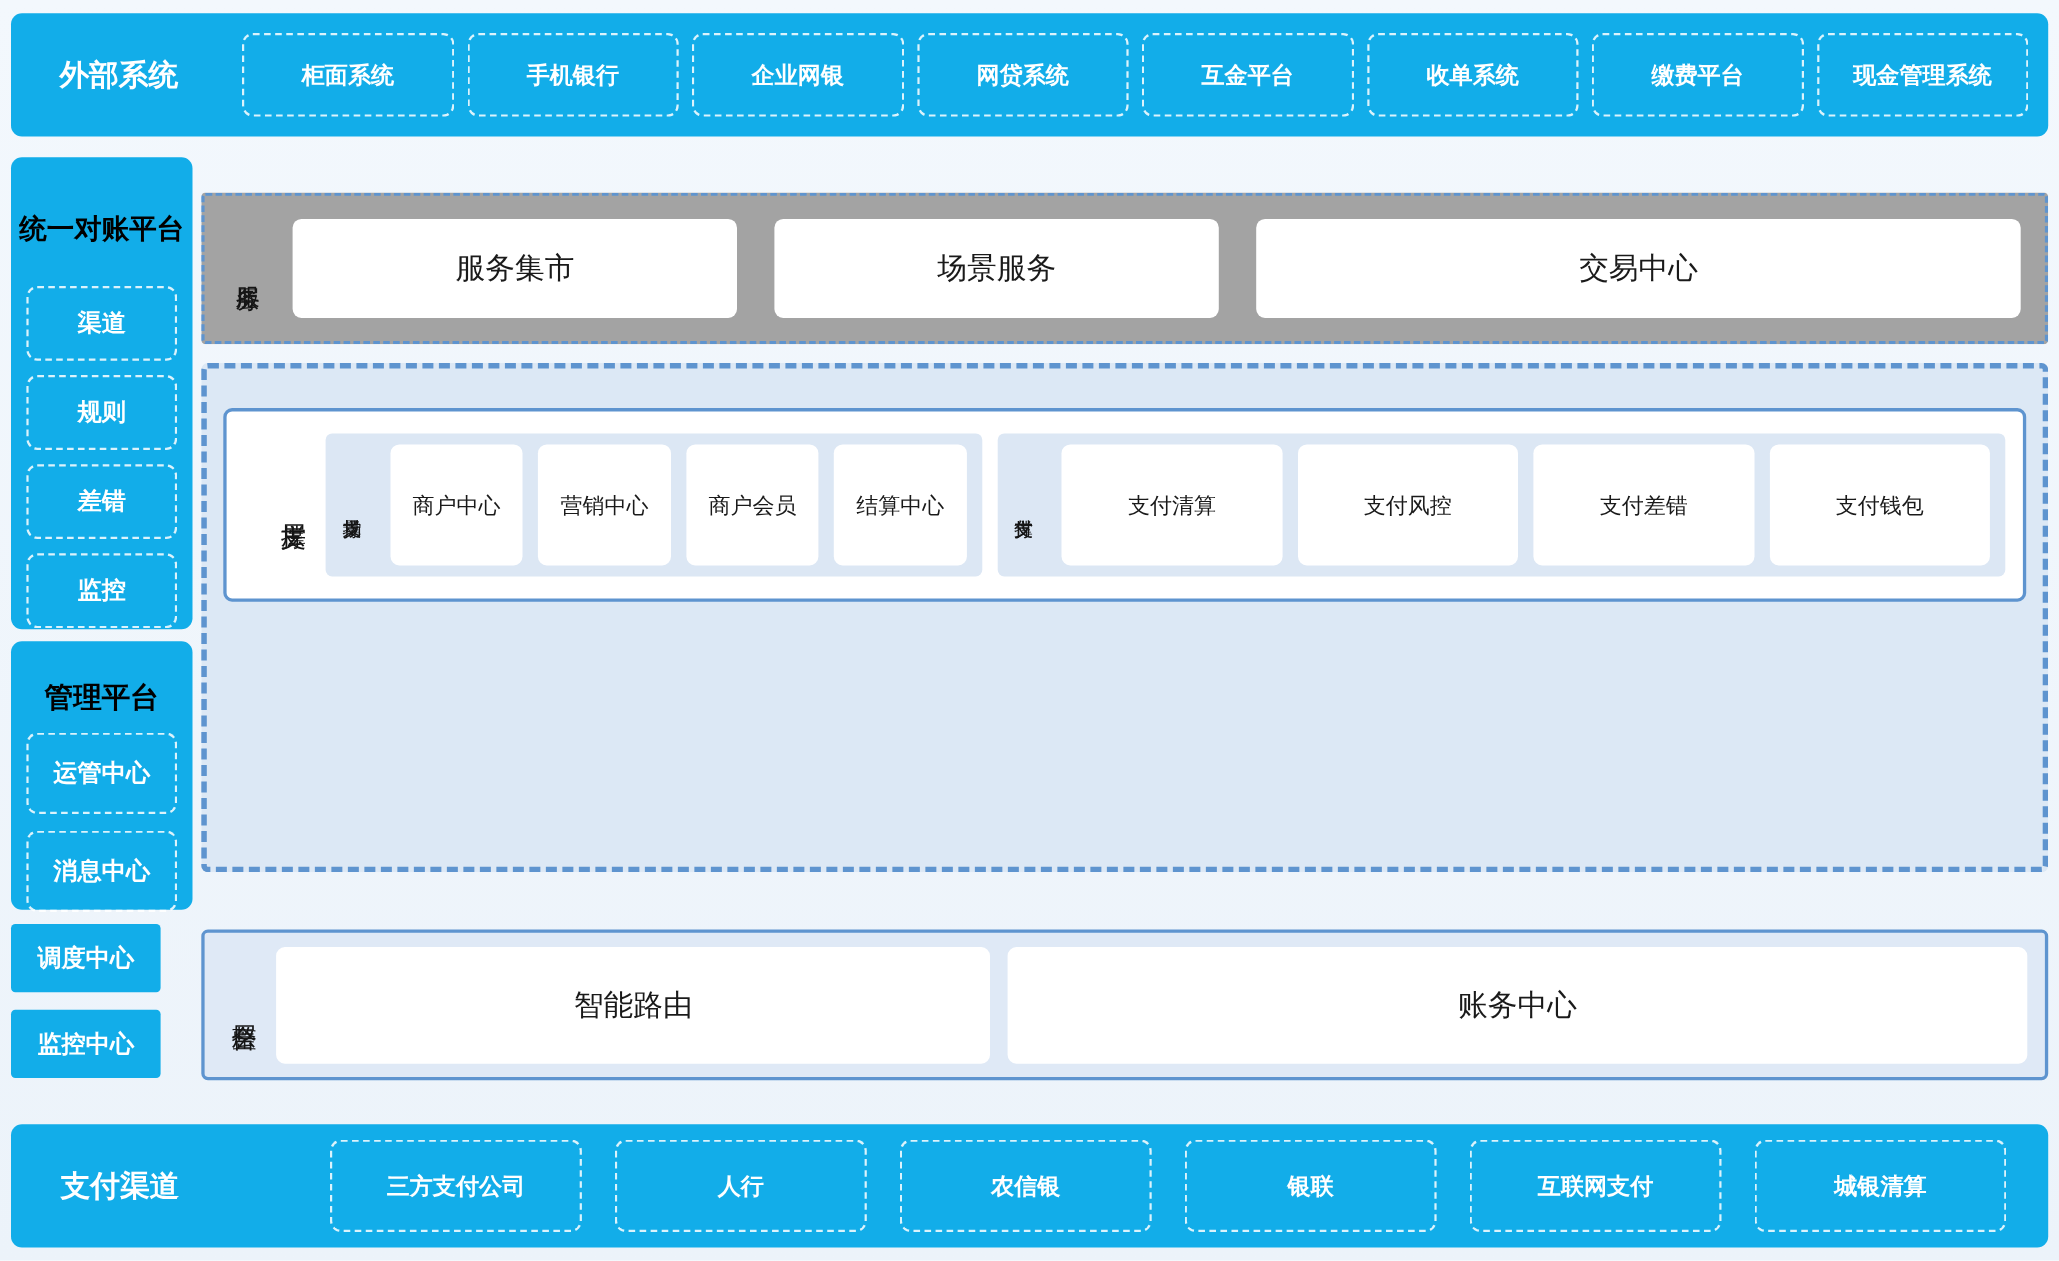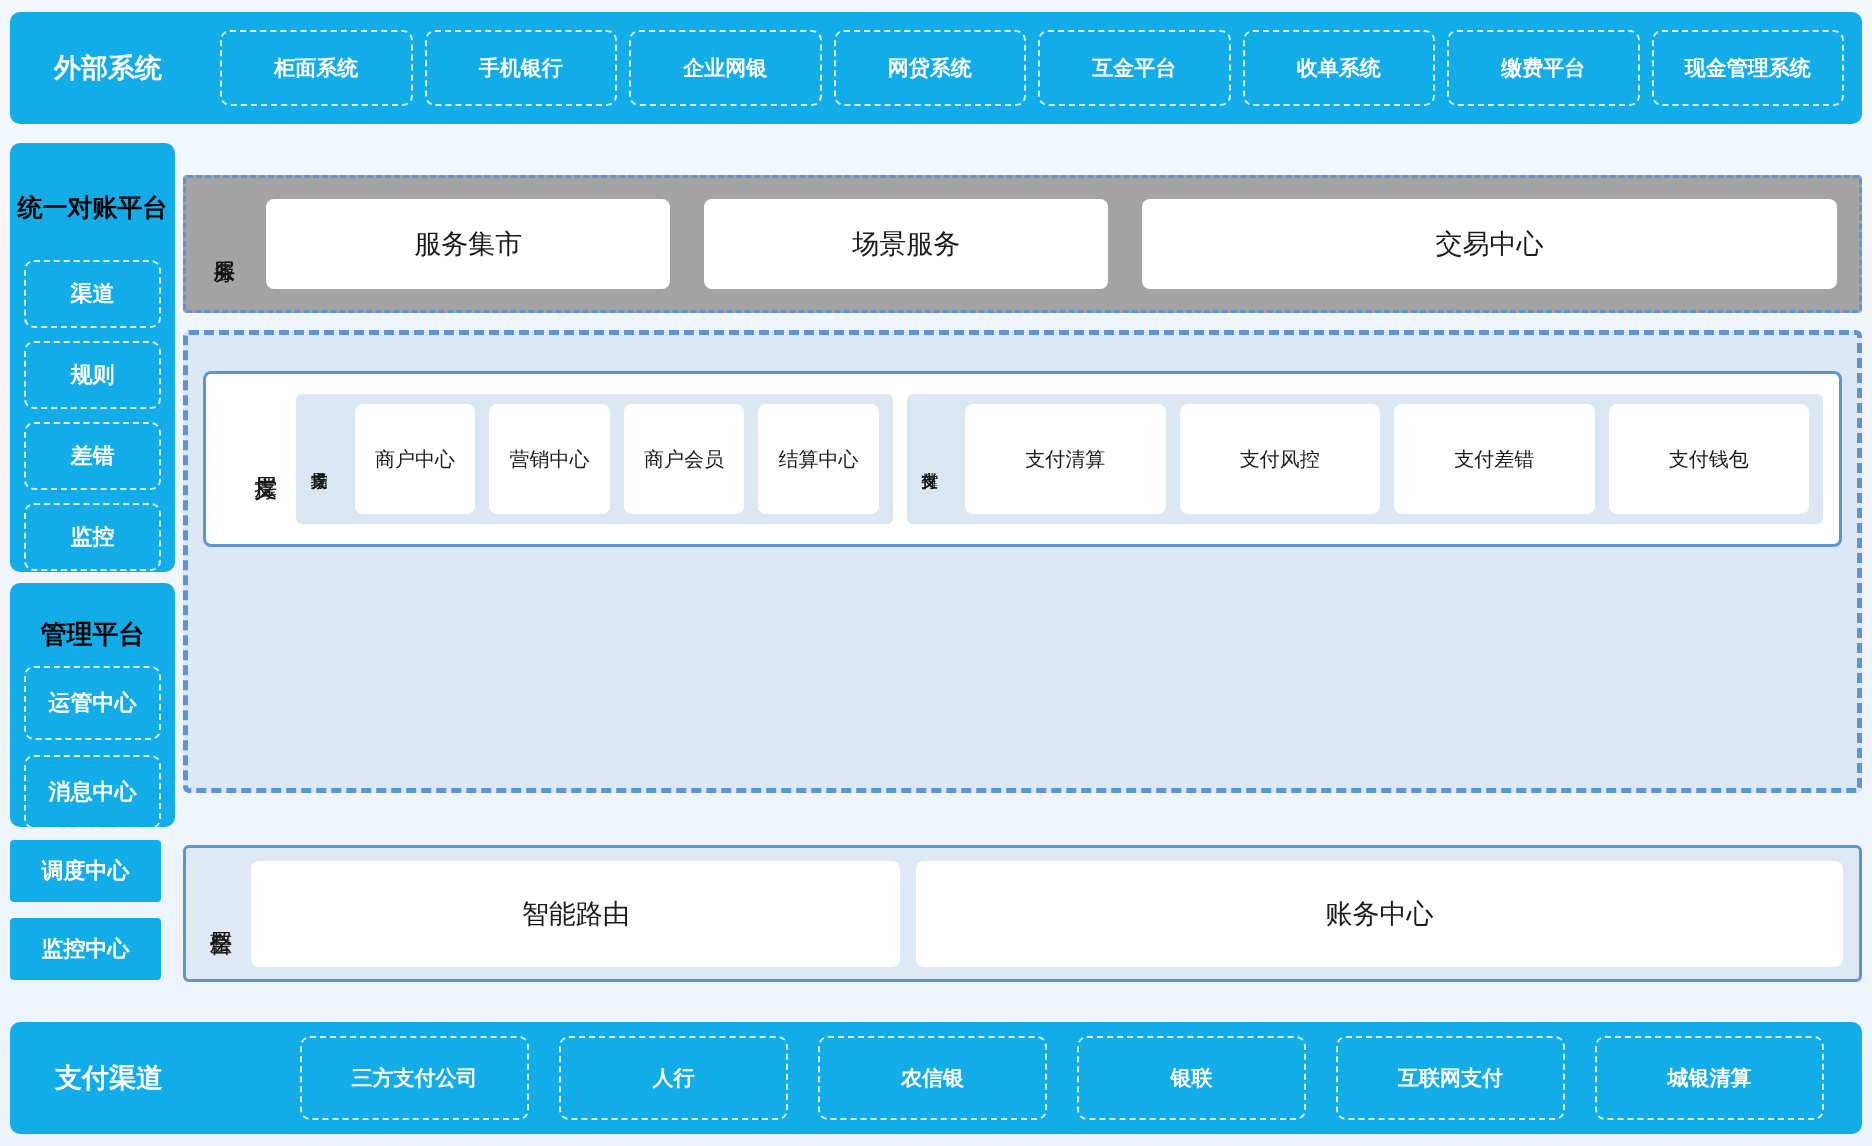--- a/index.html
+++ b/index.html
@@ -37,21 +37,21 @@
   #recon-block .side-title{font-size:25px;margin-top:48px;letter-spacing:0;}
   #mgmt-block .side-title{font-size:26px;margin-top:34px;}
   .side-items{display:flex;flex-direction:column;padding:0 14px;}
   #recon-block .side-items{margin-top:36px;gap:13px;}
   #mgmt-block .side-items{margin-top:14px;gap:15px;}
   .side-item{border:2px dashed rgba(255,255,255,.85);border-radius:10px;
              display:flex;align-items:center;justify-content:center;
              color:#fff;font-size:22px;font-weight:600;}
   #recon-block .side-item{height:64px;}
   #mgmt-block .side-item{height:70px;}
-  .solo-block{position:absolute;left:10px;width:151px;height:62px;background:#12ade9;
+  .solo-block{position:absolute;left:10px;width:136px;height:62px;background:#12ade9;
               border-radius:4px;display:flex;align-items:center;justify-content:center;
               color:#fff;font-size:22px;font-weight:600;}
   #sched-block{top:840px;}
   #moncenter-block{top:918px;}
 
   
   .v-label{writing-mode:vertical-lr;text-orientation:upright;line-height:1.1;
            color:#151515;flex:0 0 auto;font-size:23px;}
   .white-box{background:#fff;border-radius:8px;display:flex;align-items:center;
              justify-content:center;color:#1a1a1a;}

